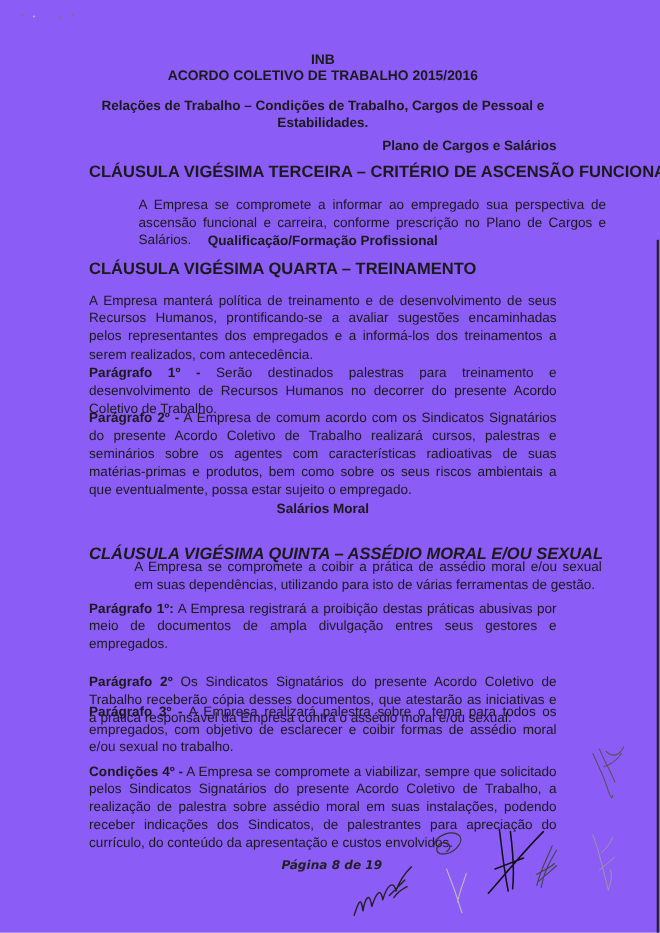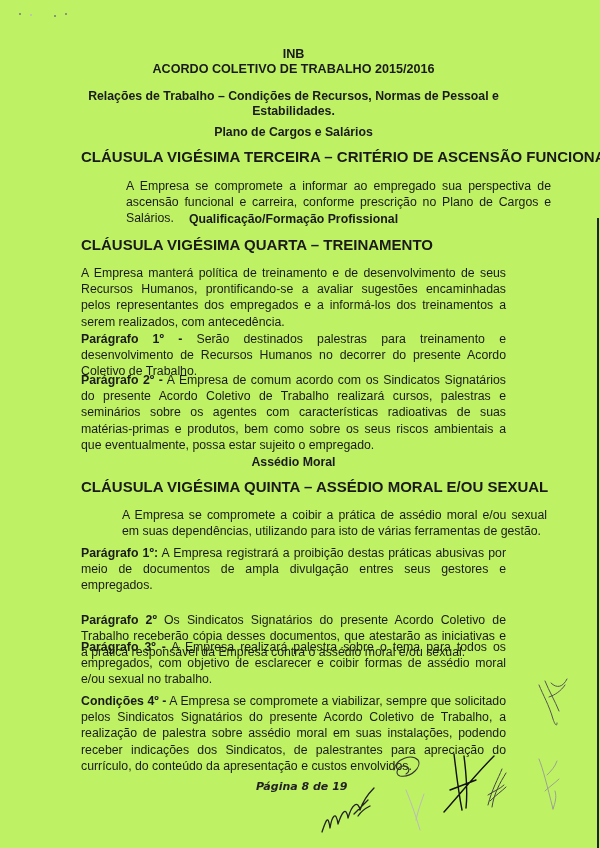--- a/index.html
+++ b/index.html
@@ -1,20 +1,20 @@
 <!DOCTYPE html>
 <html><head>
   <meta charset="utf-8">
   <style>
     html, body { margin: 0; padding: 0; }
     body {
       width: 600px; height: 848px; background: #ffffff; position: relative; overflow: hidden;
       font-family: "Liberation Sans", sans-serif; color: #1a1a1a;
     }
-    .page { position: absolute; left: 0; top: 0; width: 600px; height: 848px; background: #bef264; }
+    .page { position: absolute; left: 0; top: 0; width: 600px; height: 848px; background: #8b5cf6; }
     .edge-line { position: absolute; left: 597px; top: 218px; width: 2px; height: 630px; background: #222; }
     .speck { position: absolute; width: 2px; height: 2px; background: #777; border-radius: 1px; }
     .content { position: absolute; left: 81px; top: 0; width: 425px; font-size: 12.3px; line-height: 16.2px; }
     .center { text-align: center; font-weight: bold; }
     .abs { position: absolute; left: 0; width: 425px; }
     .justify { text-align: justify; text-align-last: left; }
     .clause { font-weight: bold; font-size: 15px; white-space: nowrap; }
     b { font-weight: bold; }
     .footer { position: absolute; left: 256px; top: 780px; font-size: 11px; font-weight: bold; font-family: "DejaVu Sans", sans-serif; color: #222; font-style: italic; }
     svg.sig { position: absolute; overflow: visible; }
@@ -26,41 +26,41 @@
 <div class="page">
   <div class="speck" style="left:19px;top:13px;"></div>
   <div class="speck" style="left:30px;top:14px;background:#bbb;"></div>
   <div class="speck" style="left:54px;top:15px;"></div>
   <div class="speck" style="left:65px;top:13px;"></div>
   <div class="edge-line"></div>
 
   <div class="content">
     <div class="abs center" style="top:46px;font-size:12.6px;">INB</div>
     <div class="abs center" style="top:61px;font-size:12.6px;">ACORDO COLETIVO DE TRABALHO 2015/2016</div>
-    <div class="abs center" style="top:88px;">Relações de Trabalho – Condições de Recursos, Normas de Pessoal e</div>
+    <div class="abs center" style="top:88px;">Relações de Trabalho – Condições de Trabalho, Cargos de Pessoal e</div>
     <div class="abs center" style="top:103px;text-align:center;">Estabilidades.</div>
 
-    <div class="abs center" style="top:124px;">Plano de Cargos e Salários</div>
+    <div class="abs center" style="top:124px;text-align:right;">Plano de Cargos e Salários</div>
     <div class="abs clause" style="top:149px;">CLÁUSULA VIGÉSIMA TERCEIRA – CRITÉRIO DE ASCENSÃO FUNCIONAL</div>
     <div class="abs justify" style="top:178px;margin-left:45px;">A Empresa se compromete a informar ao empregado sua perspectiva de ascensão funcional e carreira, conforme prescrição no Plano de Cargos e Salários.</div>
 
     <div class="abs center" style="top:211px;">Qualificação/Formação Profissional</div>
     <div class="abs clause" style="top:237px;">CLÁUSULA VIGÉSIMA QUARTA – TREINAMENTO</div>
     <div class="abs justify" style="top:265px;">A Empresa manterá política de treinamento e de desenvolvimento de seus Recursos Humanos, prontificando-se a avaliar sugestões encaminhadas pelos representantes dos empregados e a informá-los dos treinamentos a serem realizados, com antecedência.</div>
     <div class="abs justify" style="top:331px;">
       <b>Parágrafo 1º -</b>
       <span>Serão destinados palestras para treinamento e desenvolvimento de Recursos Humanos no decorrer do presente Acordo Coletivo de Trabalho.</span>
     </div>
     <div class="abs justify" style="top:372px;">
       <b>Parágrafo 2º -</b>
       <span>A Empresa de comum acordo com os Sindicatos Signatários do presente Acordo Coletivo de Trabalho realizará cursos, palestras e seminários sobre os agentes com características radioativas de suas matérias-primas e produtos, bem como sobre os seus riscos ambientais a que eventualmente, possa estar sujeito o empregado.</span>
     </div>
 
-    <div class="abs center" style="top:454px;">Assédio Moral</div>
-    <div class="abs clause" style="top:479px;">CLÁUSULA VIGÉSIMA QUINTA – ASSÉDIO MORAL E/OU SEXUAL</div>
+    <div class="abs center" style="top:454px;">Salários Moral</div>
+    <div class="abs clause" style="top:496px;font-style:italic;">CLÁUSULA VIGÉSIMA QUINTA – ASSÉDIO MORAL E/OU SEXUAL</div>
     <div class="abs justify" style="top:507px;margin-left:41px;">A Empresa se compromete a coibir a prática de assédio moral e/ou sexual em suas dependências, utilizando para isto de várias ferramentas de gestão.</div>
     <div class="abs justify" style="top:545px;">
       <b>Parágrafo 1º:</b>
       <span>A Empresa registrará a proibição destas práticas abusivas por meio de documentos de ampla divulgação entres seus gestores e empregados.</span>
     </div>
     <div class="abs justify" style="top:584px;margin-top:28px;">
       <b>Parágrafo 2º</b>
       <span>Os Sindicatos Signatários do presente Acordo Coletivo de Trabalho receberão cópia desses documentos, que atestarão as iniciativas e a prática responsável da Empresa contra o assédio moral e/ou sexual.</span>
     </div>
     <div class="abs justify" style="top:639px;">

